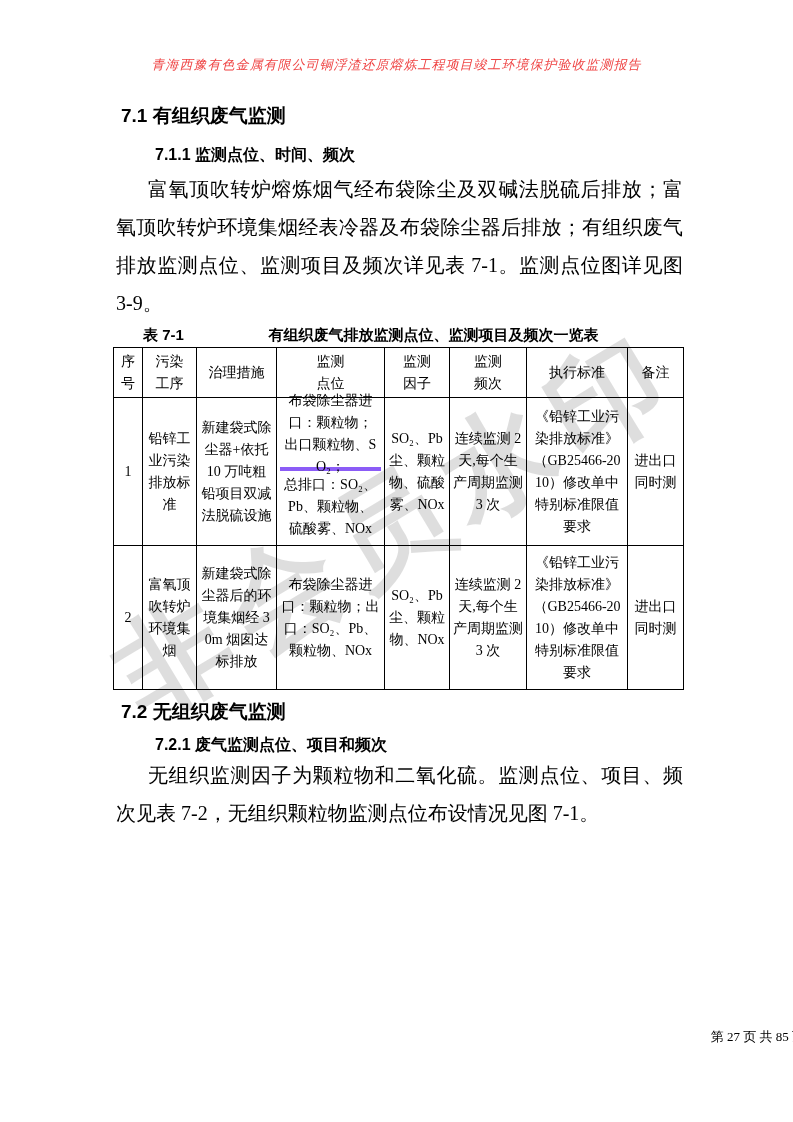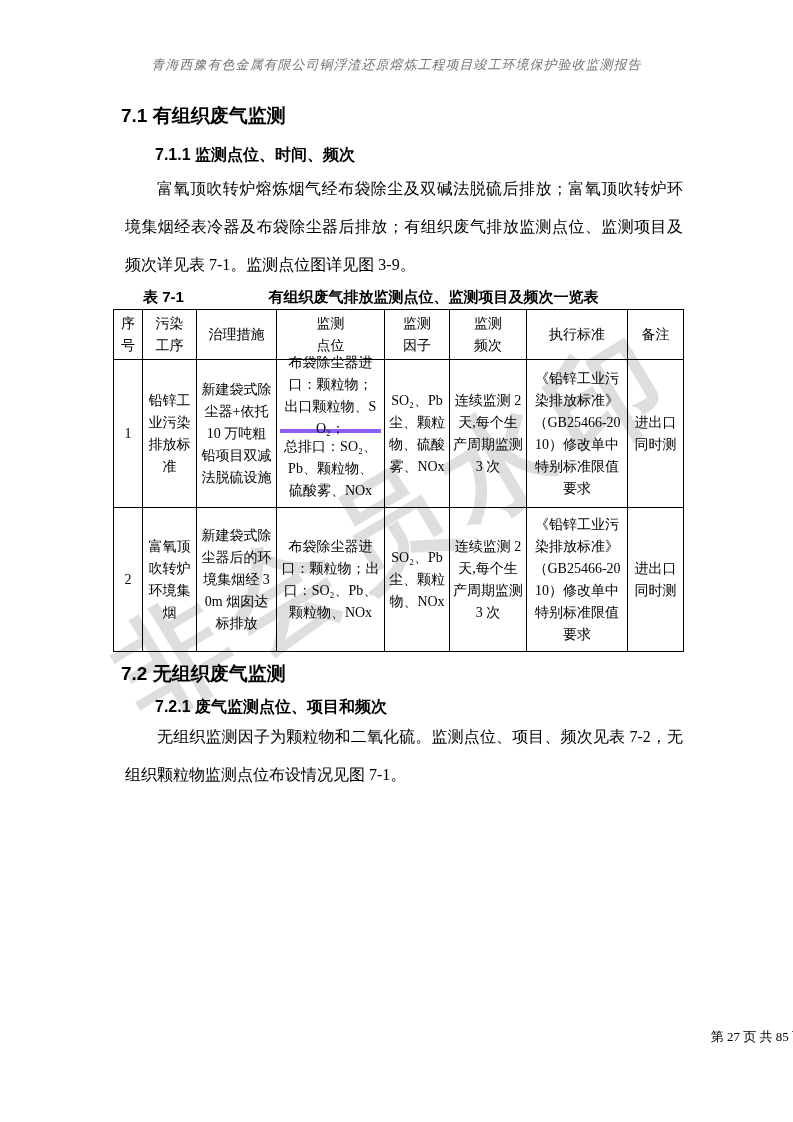--- a/index.html
+++ b/index.html
@@ -16,21 +16,21 @@
   }
   
   .doc-header {
     position: absolute;
     top: 56px; left: 0;
     width: 100%;
     text-align: center;
     font-size: 13px;
     font-style: italic;
     letter-spacing: 1px;
-    color: #737373;
+    color: #ef4444;
     z-index: 1;
   }
   
   .watermark {
     position: absolute;
     left: 396px; top: 525px;
     transform: translate(-50%, -50%) rotate(-31deg);
     font-family: "Liberation Sans", sans-serif;
     font-weight: bold;
     font-size: 112px;
@@ -63,22 +63,22 @@
   h2.section-2 { margin-top: 8px; }
   h3.subsection {
     margin: 14px 0 0 42px;
     font-family: Liberation Sans, sans-serif;
     font-weight: bold;
     font-size: 16px;
     line-height: 22px;
   }
   h3.subsection-2 { margin-top: 8px; }
   p.body-para {
-    margin: 4px 0 0 12px;
-    font-size: 16px;
+    margin: 4px 0 0 3px;
+    font-size: 20px;
     line-height: 38px;
     text-indent: 32px;
     text-align: justify;
   }
   p.body-para-tight { margin-top: 0; }
   
   .tbl-caption-row {
     display: flex;
     align-items: center;
     margin: 3px 0 2px 0;

